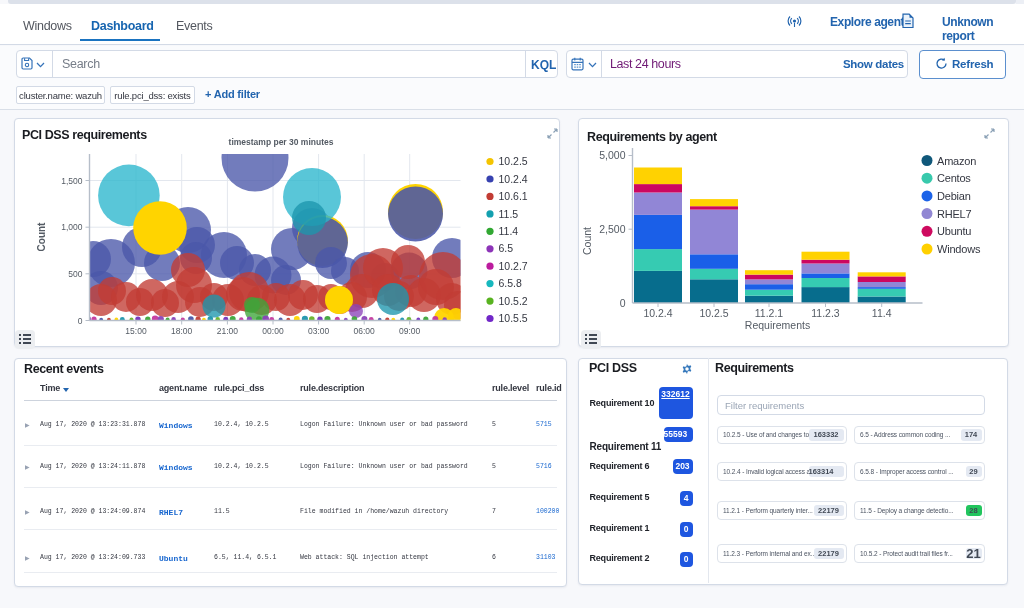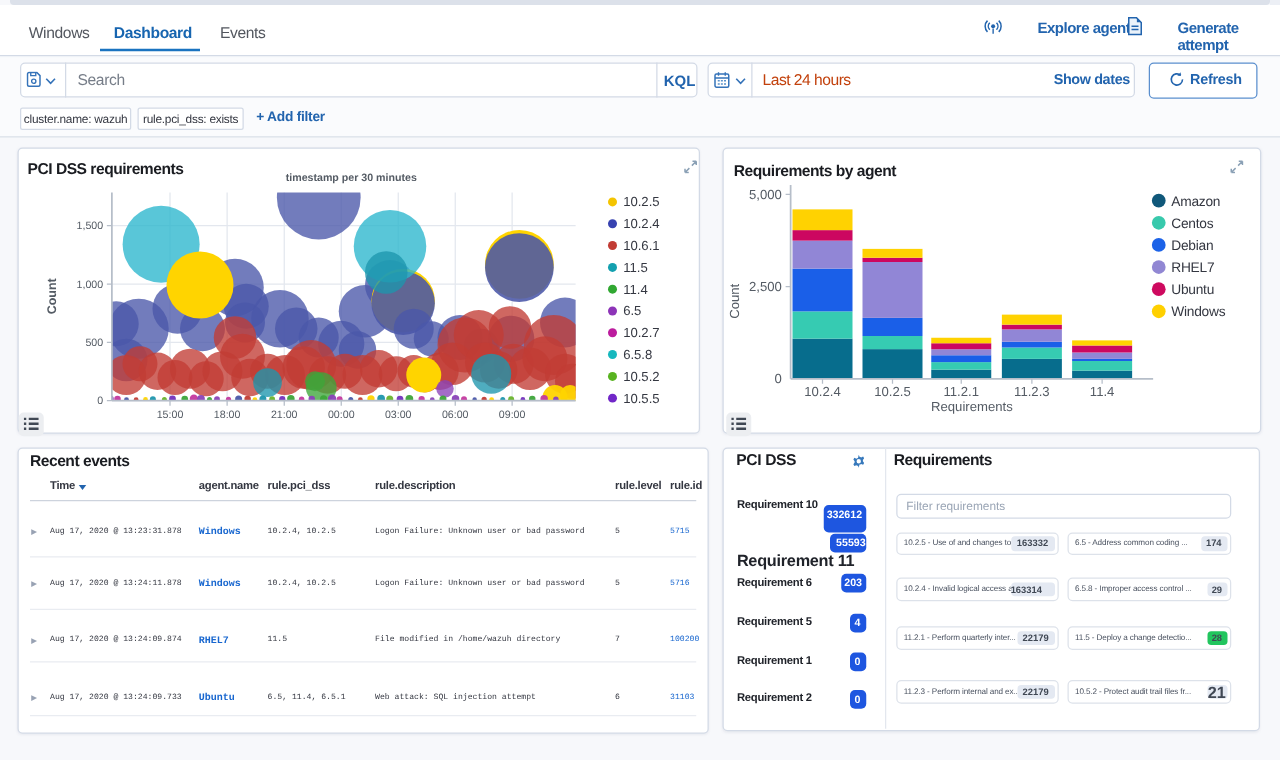--- a/index.html
+++ b/index.html
@@ -21,21 +21,21 @@
 <body>
 <div id="app">
   <div style="position:absolute;left:8px;top:0;width:1008px;height:4px;background:#dce1ea;border-radius:0 0 3px 3px;"></div>
   <div style="position:absolute;left:1016px;top:0;width:8px;height:4px;background:#eceff5;"></div>
   <div id="topbar">
     <div class="tab" style="left:23px;">Windows</div>
     <div class="tab active" style="left:91px;">Dashboard</div>
     <div class="tabline" style="left:80px; width:80px;"></div>
     <div class="tab" style="left:176px;">Events</div>
     <div class="hlink" style="left:806px;">Explore agent</div>
-    <div class="hlink" style="left:918px;">Generate attempt</div>
+    <div class="hlink" style="left:918px;">Unknown report</div>
     <svg class="abs" style="left:787px;top:10px;" width="15" height="15" viewBox="0 0 15 15" fill="none" stroke="#2264ae" stroke-width="1.2">
       <circle cx="7.5" cy="7" r="1.6" fill="#2264ae" stroke="none"></circle>
       <path d="M4.8 4.2 a4 4 0 0 0 0 5.6 M10.2 4.2 a4 4 0 0 1 0 5.6 M3 2.5 a6.3 6.3 0 0 0 0 9 M12 2.5 a6.3 6.3 0 0 1 0 9"></path>
       <path d="M7.5 8.8 L7.5 13" stroke-width="1.1"></path>
     </svg>
     <svg class="abs" style="left:901px;top:9px;" width="14" height="16" viewBox="0 0 14 16" fill="none" stroke="#2264ae" stroke-width="1.2">
       <path d="M2 1.2 h6.2 l3.8 3.8 v9.5 h-10 z" fill="#eaf2fa"></path>
       <path d="M8.5 1.4 v3.4 h3.4" fill="#2264ae" stroke="none"></path>
       <path d="M4.2 8 h5.6 M4.2 10.6 h5.6" stroke-width="1.1"></path>
     </svg>
@@ -57,21 +57,21 @@
     <div class="field" style="left:566px; top:4px; width:342px; height:28px;"></div>
     <svg class="abs" style="left:571px; top:11px;" width="13" height="14" viewBox="0 0 13 14" fill="none" stroke="#3573b9" stroke-width="1.2">
       <rect x="1" y="2.2" width="11" height="10.6" rx="1.2"></rect>
       <path d="M1 5.4 h11 M3.8 0.8 v2.8 M9.2 0.8 v2.8" stroke-width="1.1"></path>
       <path d="M3.2 7.6 h1.6 M5.7 7.6 h1.6 M8.2 7.6 h1.6 M3.2 10.2 h1.6 M5.7 10.2 h1.6 M8.2 10.2 h1.6" stroke-width="1.3" stroke="#5b93cc"></path>
     </svg>
     <svg class="abs" style="left:588px; top:16px;" width="9" height="6" viewBox="0 0 9 6" fill="none" stroke="#3573b9" stroke-width="1.3">
         <path d="M1 1 L4.5 4.6 L8 1"></path>
       </svg>
     <div class="abs" style="left:566px; top:4px; width:36px; height:28px; border-right:1px solid #d3dae6;"></div>
-    <div class="abs" style="left:610px; top:11px; font-size:12.5px; color:#c2410c; letter-spacing:-0.4px;">Last 24 hours</div>
+    <div class="abs" style="left:610px; top:11px; font-size:12.5px; color:#701a75; letter-spacing:-0.4px;">Last 24 hours</div>
     <div class="abs" style="left:843px; top:12px; font-size:11.5px; font-weight:700; color:#2264ae; letter-spacing:-0.3px;">Show dates</div>
     <div class="abs" style="left:919px; top:4px; width:87px; height:29px; background:#fff; border:1px solid #5b8fce; border-radius:4px;"></div>
     <svg class="abs" style="left:935px; top:11px;" width="13" height="13" viewBox="0 0 13 13" fill="none" stroke="#2264ae" stroke-width="1.3">
       <path d="M11 6.5 a4.5 4.5 0 1 1 -1.4 -3.2"></path>
       <path d="M9.6 0.8 v2.8 h-2.8" fill="#2264ae" stroke="none"></path>
     </svg>
     <div class="abs" style="left:952px; top:12px; font-size:11.5px; font-weight:700; color:#2264ae; letter-spacing:-0.2px;">Refresh</div>
     <div class="abs" style="left:16px; top:40px; width:89px; height:18px; background:#fff; border:1px solid #d3dae6; border-radius:2px; font-size:9.5px; line-height:17px; text-align:center; color:#343741; letter-spacing:-0.2px;">cluster.name: wazuh</div>
     <div class="abs" style="left:110px; top:40px; width:85px; height:18px; background:#fff; border:1px solid #d3dae6; border-radius:2px; font-size:9.5px; line-height:17px; text-align:center; color:#343741; letter-spacing:-0.2px;">rule.pci_dss: exists</div>
     <div class="abs" style="left:205px; top:42px; font-size:11px; font-weight:700; color:#2264ae; letter-spacing:-0.2px;">+ Add filter</div>
@@ -403,23 +403,23 @@
     </div>
   <div class="panel" style="left:578px; top:358px; width:430px; height:227px;"></div>
   <div id="pcidss" class="abs" style="left:578px; top:358px; width:430px; height:227px;">
       <div style="position:absolute;left:11px;top:3px;font-size:12.5px;font-weight:bold;color:#1a1c21;letter-spacing:-0.3px;">PCI DSS</div>
 <svg style="position:absolute;left:103px;top:5px;" width="12" height="12" viewBox="0 0 24 24" fill="#3779bc">
         <path d="M12 8.5 a3.5 3.5 0 1 0 0 7 a3.5 3.5 0 0 0 0 -7 z M12 1.5 l1.2 3.2 a7.6 7.6 0 0 1 2.6 1.1 l3.2 -1.4 1.6 2.8 -2 2.7 a7.6 7.6 0 0 1 0 2.2 l2 2.7 -1.6 2.8 -3.2 -1.4 a7.6 7.6 0 0 1 -2.6 1.1 L12 22.5 l-1.2 -3.2 a7.6 7.6 0 0 1 -2.6 -1.1 l-3.2 1.4 -1.6 -2.8 2 -2.7 a7.6 7.6 0 0 1 0 -2.2 l-2 -2.7 1.6 -2.8 3.2 1.4 a7.6 7.6 0 0 1 2.6 -1.1 z" fill-rule="evenodd"></path>
       </svg>
 <div style="position:absolute;left:130px;top:0;width:1px;height:225px;background:#e3e7ee;"></div>
 <div style="position:absolute;left:137px;top:3px;font-size:12.5px;font-weight:bold;color:#1a1c21;letter-spacing:-0.4px;">Requirements</div>
 <div style="position:absolute;left:11.5px;top:40.4px;font-size:9px;font-weight:bold;color:#20232a;letter-spacing:-0.2px;">Requirement 10</div>
-<div style="position:absolute;left:80.5px;top:46px;width:34px;height:22px;background:#1e56e0;border-radius:4px;color:#fff;font-size:8.5px;font-weight:bold;text-align:center;line-height:15px;">332612</div>
-<div style="position:absolute;left:11.5px;top:83px;font-size:13px;font-weight:bold;color:#20232a;letter-spacing:-0.2px;">Requirement 11</div>
-<div style="position:absolute;left:85.5px;top:68.8px;width:29px;height:15px;background:#1e56e0;border-radius:4px;color:#fff;font-size:8.5px;font-weight:bold;text-align:right;line-height:15px;">55593</div>
+<div style="position:absolute;left:80.5px;top:29px;width:34px;height:32px;background:#1e56e0;border-radius:4px;color:#fff;font-size:8.5px;font-weight:bold;text-align:center;line-height:15px;text-decoration:underline;">332612</div>
+<div style="position:absolute;left:11.5px;top:83px;font-size:10px;font-weight:bold;color:#20232a;letter-spacing:-0.2px;">Requirement 11</div>
+<div style="position:absolute;left:85.5px;top:68.8px;width:29px;height:15px;background:#1e56e0;border-radius:4px;color:#fff;font-size:8.5px;font-weight:bold;text-align:left;line-height:15px;">55593</div>
 <div style="position:absolute;left:11.5px;top:102.6px;font-size:9px;font-weight:bold;color:#20232a;letter-spacing:-0.2px;">Requirement 6</div>
 <div style="position:absolute;left:94.5px;top:101.1px;width:20px;height:15px;background:#1e56e0;border-radius:4px;color:#fff;font-size:8.5px;font-weight:bold;text-align:center;line-height:15px;">203</div>
 <div style="position:absolute;left:11.5px;top:134.3px;font-size:9px;font-weight:bold;color:#20232a;letter-spacing:-0.2px;">Requirement 5</div>
 <div style="position:absolute;left:101.5px;top:132.8px;width:13px;height:15px;background:#1e56e0;border-radius:4px;color:#fff;font-size:8.5px;font-weight:bold;text-align:center;line-height:15px;">4</div>
 <div style="position:absolute;left:11.5px;top:165.1px;font-size:9px;font-weight:bold;color:#20232a;letter-spacing:-0.2px;">Requirement 1</div>
 <div style="position:absolute;left:101.5px;top:163.6px;width:13px;height:15px;background:#1e56e0;border-radius:4px;color:#fff;font-size:8.5px;font-weight:bold;text-align:center;line-height:15px;">0</div>
 <div style="position:absolute;left:11.5px;top:195.2px;font-size:9px;font-weight:bold;color:#20232a;letter-spacing:-0.2px;">Requirement 2</div>
 <div style="position:absolute;left:101.5px;top:193.7px;width:13px;height:15px;background:#1e56e0;border-radius:4px;color:#fff;font-size:8.5px;font-weight:bold;text-align:center;line-height:15px;">0</div>
 <div style="position:absolute;left:139px;top:36.7px;width:268px;height:20px;background:#fff;border:1px solid #d3dae6;border-radius:4px;"></div>
 <div style="position:absolute;left:147px;top:42px;font-size:9.5px;color:#9aa5b5;">Filter requirements</div>

